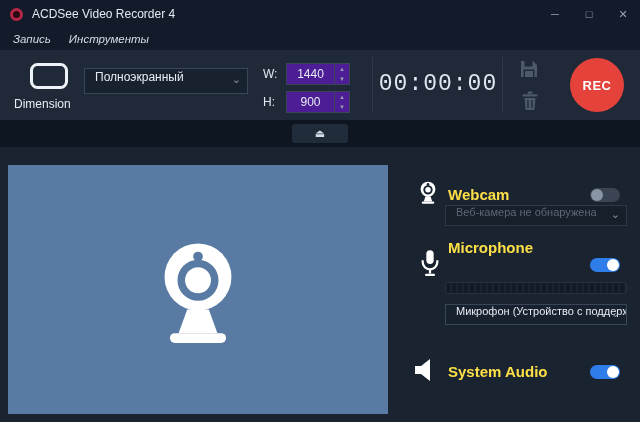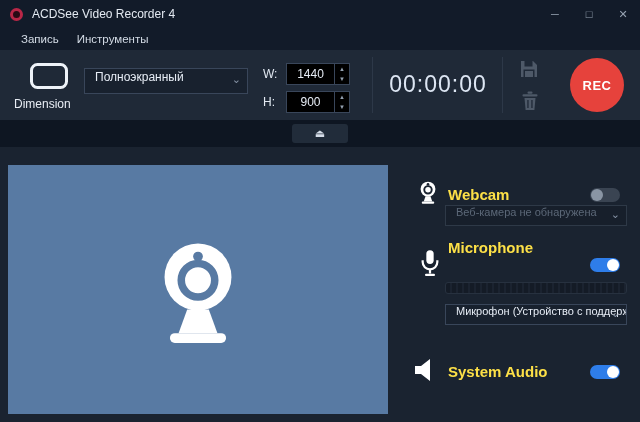--- a/index.html
+++ b/index.html
@@ -11,41 +11,41 @@
   
   .titlebar{position:absolute;left:0;top:0;width:640px;height:28px;background:#121b29;display:flex;align-items:center;}
   .app-icon{width:13px;height:13px;border-radius:50%;margin-left:10px;
     background:#2a0a14;border:3.5px solid #b92747;box-sizing:border-box;}
   .win-title{color:#e3e9f1;font-size:12px;margin-left:9px;}
   .win-controls{margin-left:auto;display:flex;height:28px;}
   .win-btn{width:34px;height:28px;display:flex;align-items:center;justify-content:center;
     color:#97a3b2;font-size:11px;cursor:default;}
   
   .menubar{position:absolute;left:0;top:28px;width:640px;height:22px;background:#121b29;
-    display:flex;align-items:center;padding-left:12px;box-sizing:border-box;}
+    display:flex;align-items:center;padding-left:4px;box-sizing:border-box;font-style:italic;}
   .menu-item{color:#d4dce6;font-size:11.5px;padding:0 9px;line-height:22px;}
   
   .toolbar{position:absolute;left:0;top:50px;width:640px;height:70px;background:#1f2937;}
   .dim-block{position:absolute;left:14px;top:6px;width:70px;text-align:left;}
   .dim-icon{display:block;margin:6px auto 0;}
   .dim-label{display:block;color:#e8edf4;font-size:12px;margin-top:7px;}
   .select{position:absolute;box-sizing:border-box;background:#18212e;border:1px solid #39465a;
     color:#e6ecf5;font-size:12px;display:flex;align-items:center;padding:0 18px 8px 10px;}
   .select .chev{position:absolute;right:6px;top:50%;transform:translateY(-58%);
     color:#8794a6;font-size:11px;}
   .mode-select{left:84px;top:18px;width:164px;height:26px;}
   .field-label{position:absolute;color:#e2e9f2;font-size:12px;}
-  .num-input{position:absolute;box-sizing:border-box;width:64px;height:22px;background:#000000;
+  .num-input{position:absolute;box-sizing:border-box;width:64px;height:22px;background:#4c1d95;
     border:1px solid #39465a;display:flex;}
   .num-value{flex:1;color:#e6ecf5;font-size:12px;display:flex;align-items:center;justify-content:center;}
   .spinner{width:14px;border-left:1px solid #39465a;display:flex;flex-direction:column;}
   .spin{flex:1;display:flex;align-items:center;justify-content:center;color:#93a0b0;font-size:6px;line-height:1;}
   .vsep{position:absolute;top:7px;width:1px;height:56px;background:#2d3848;}
   .timer{position:absolute;left:378px;top:21px;width:120px;text-align:center;
-    color:#dde6f3;font-size:23px;font-family:Liberation Sans, sans-serif;letter-spacing:1px;}
+    color:#dde6f3;font-size:23px;font-family:Liberation Mono, monospace;letter-spacing:1px;}
   .tool-btn{position:absolute;background:none;border:none;padding:0;margin:0;cursor:default;}
   .rec-button{position:absolute;left:570px;top:8px;width:54px;height:54px;border-radius:50%;
     background:var(--accent-red,#e6423c);border:none;color:#fff;font-family:"Liberation Sans",sans-serif;
     font-size:13px;font-weight:bold;letter-spacing:0.5px;display:flex;align-items:center;justify-content:center;text-align:right;}
   
   .collapse-bar{position:absolute;left:0;top:120px;width:640px;height:27px;background:#0e1622;}
   .collapse-btn{position:absolute;left:50%;top:4px;transform:translateX(-50%);
     width:56px;height:19px;background:#212c3a;border:none;border-radius:3px;
     color:#d5dde8;font-size:11px;display:flex;align-items:center;justify-content:center;line-height:1;}
   

